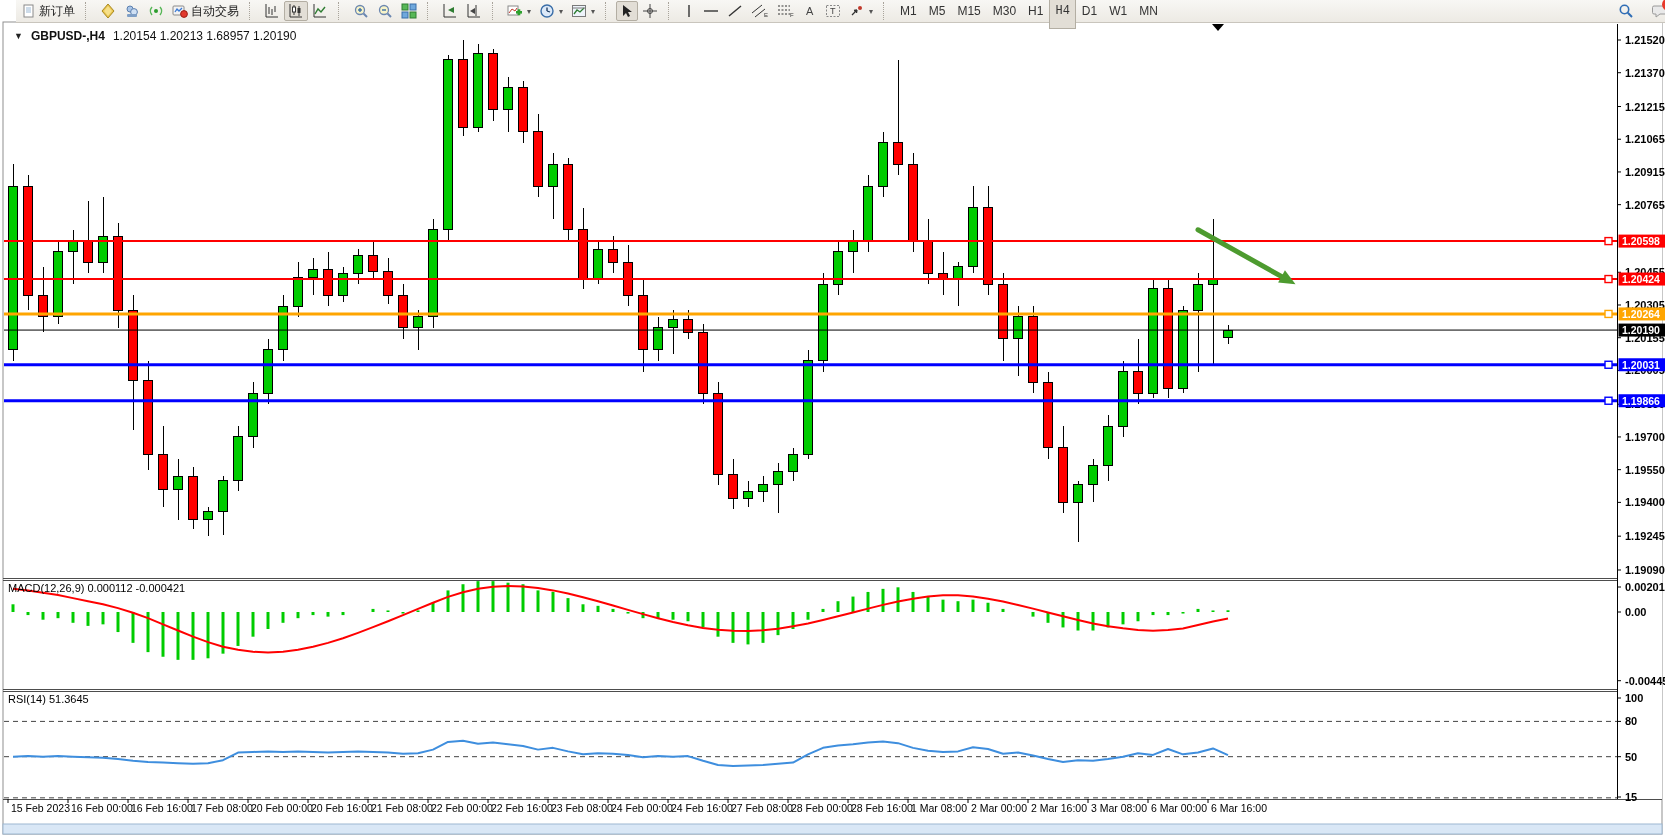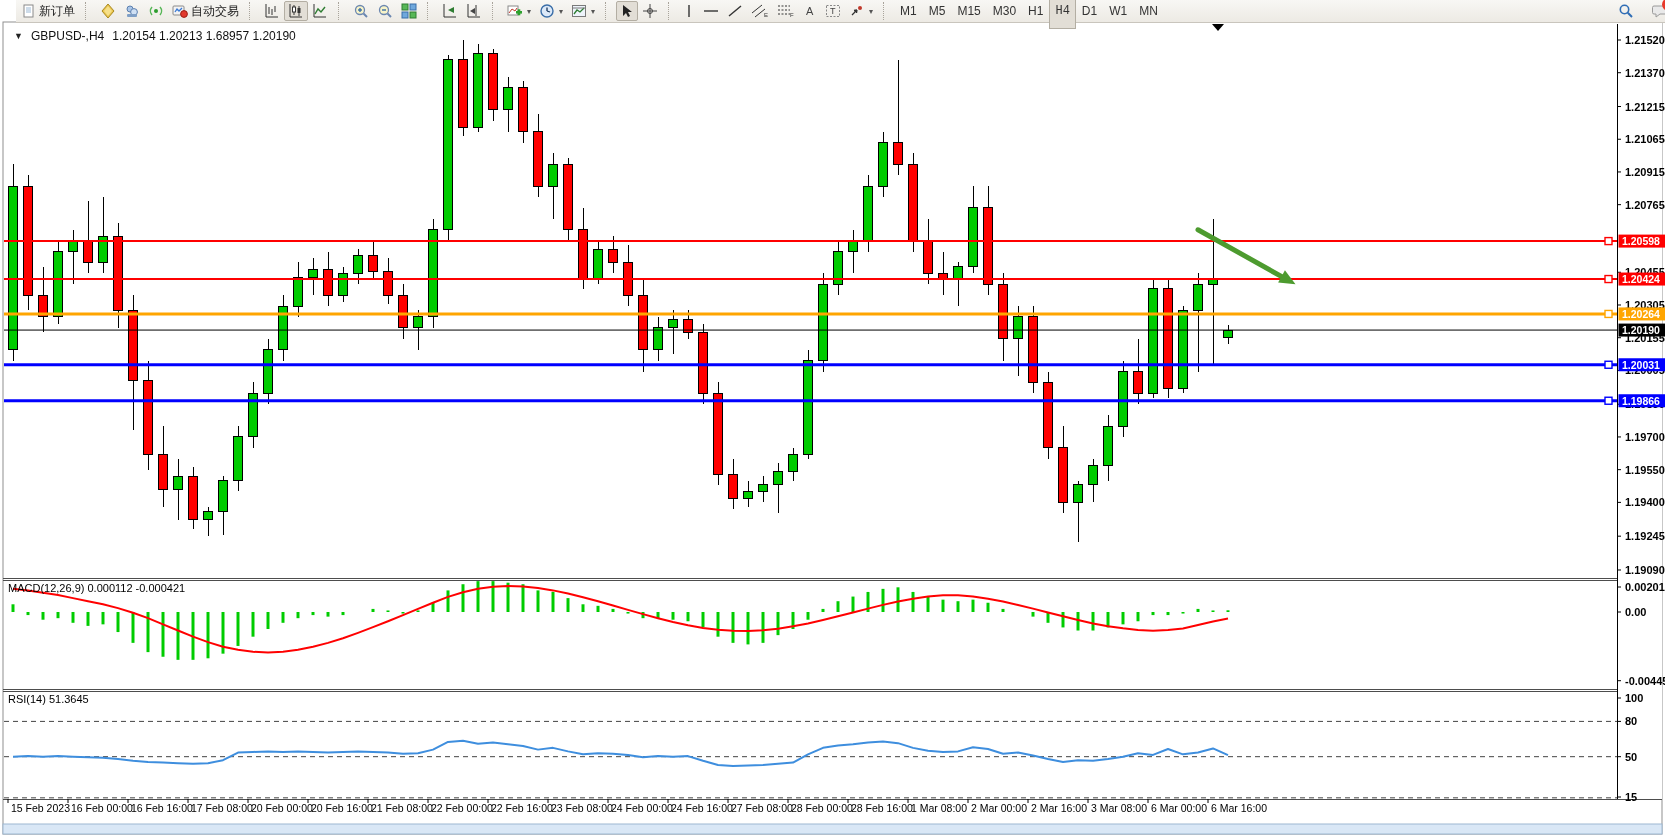--- a/index.html
+++ b/index.html
@@ -333,21 +333,21 @@
             </svg>
         </span>
         <span class="badge">1</span>
       </div>
     </div>
   </div>
 
   <div id="chart-wrap">
     <div id="chart-header">
       <span class="tri">▼</span>
-      <span style="font-weight:normal">GBPUSD-,H4</span>
+      <span style="font-weight:bold">GBPUSD-,H4</span>
       <span>1.20154 1.20213 1.68957 1.20190</span>
     </div>
     <svg id="chart-svg" width="1665" height="836" viewBox="0 0 1665 836">
         <rect x="3" y="22" width="1659" height="812" fill="#ffffff" stroke="#8f8f8f"></rect>
         <g>
           <g shape-rendering="crispEdges">
             <line x1="13" y1="164.31842966194193" x2="13" y2="360.6106870229042" stroke="#000000" stroke-width="1"></line>
             <rect x="8.5" y="186.12868047982877" width="9" height="163.57688113412954" fill="#00CC00" stroke="#000" stroke-width="1"></rect>
             <line x1="28" y1="175.22355507088295" x2="28" y2="310.4471101417659" stroke="#000000" stroke-width="1"></line>
             <rect x="23.5" y="186.12868047982877" width="9" height="109.0512540894197" fill="#FF0000" stroke="#000" stroke-width="1"></rect>

